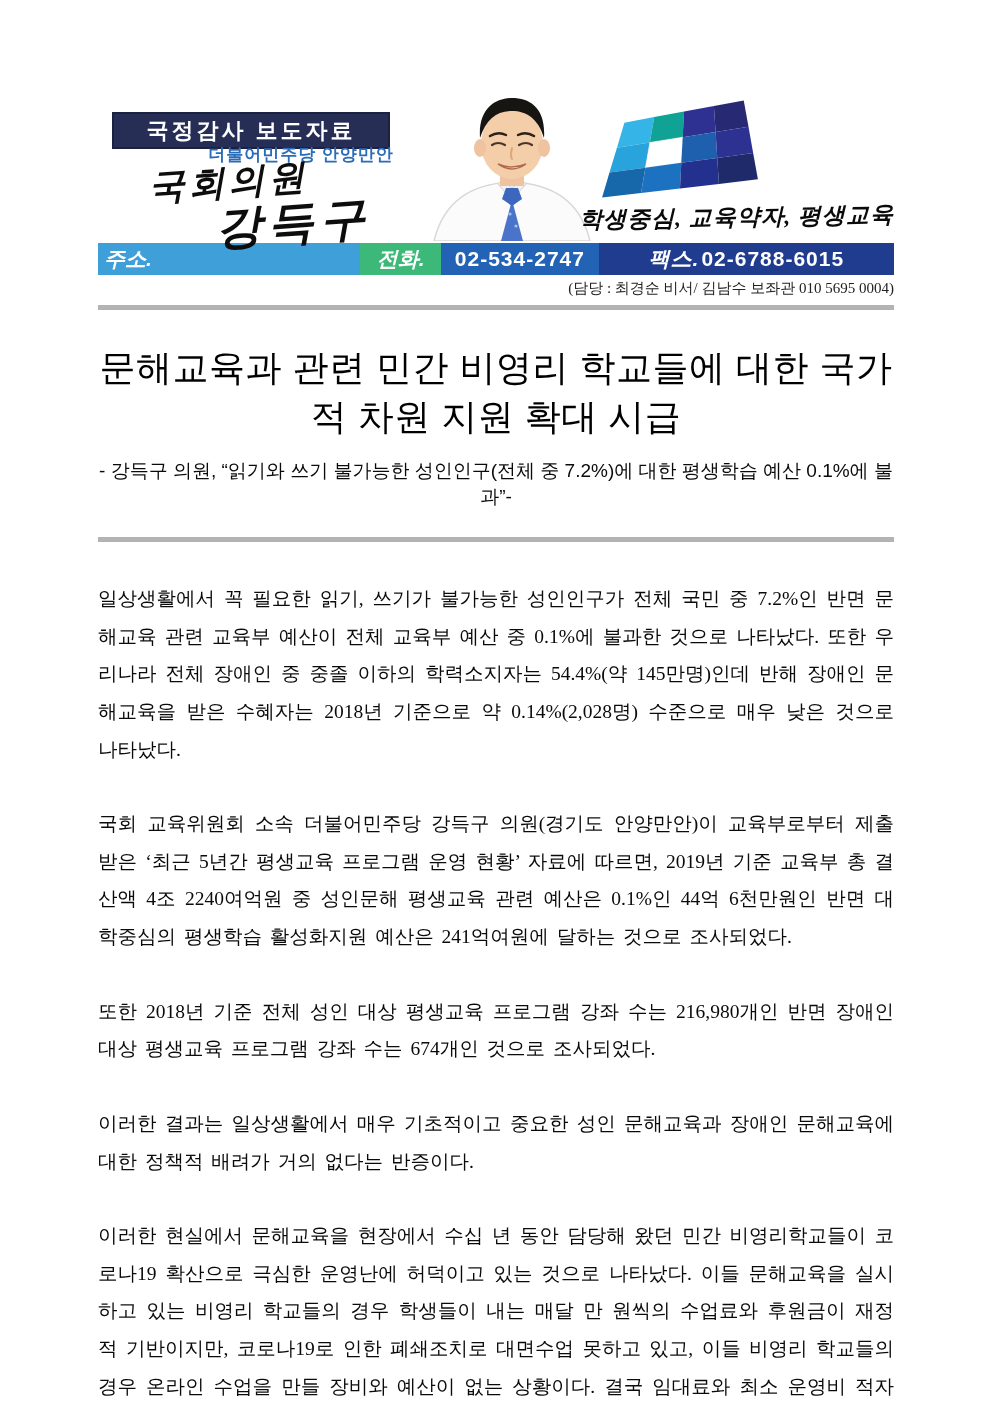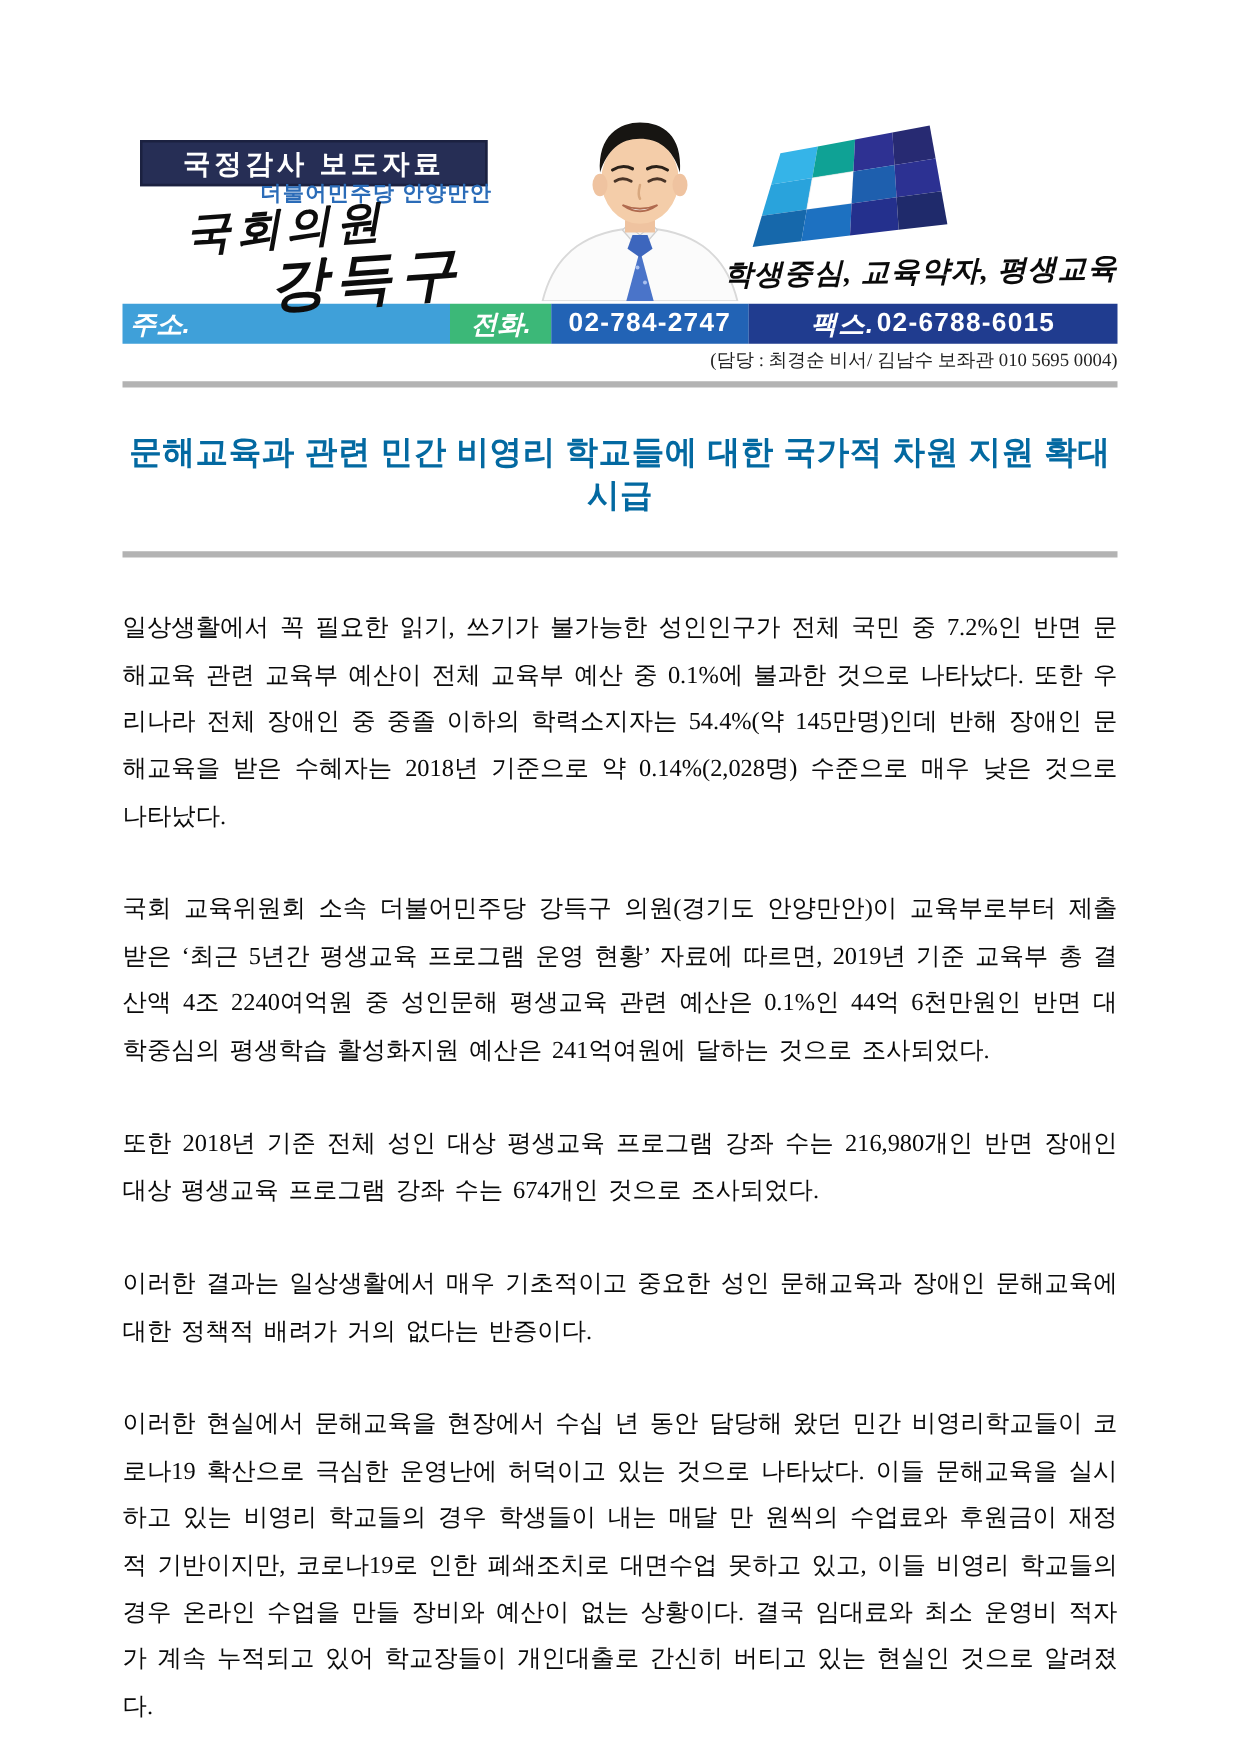--- a/index.html
+++ b/index.html
@@ -46,21 +46,21 @@
   .seg-phone { width:166px; background:var(--bar-royal,#2263b5); font-size:21px; font-weight:bold; letter-spacing:1px; }
   .seg-fax   { width:311px; background:var(--bar-navy,#203c8f); font-size:21px; font-weight:bold; letter-spacing:1px; }
   .seg-fax .fax-label { font-style:italic; margin-right:2px; }
 
   .staff-note { margin:4px 98px 0; text-align:right; font-size:15px; color:#222; }
 
   .divider { border:none; height:5px; background:var(--divider-gray,#b3b3b3); margin:7px 98px 0; }
 
   
   .title-block { margin:0 98px; padding:34px 0 20px; text-align:center; font-family:"Liberation Sans",sans-serif; }
-  .title-block h1 { font-size:26px; font-weight:bold; color:#0369a1; letter-spacing:0.5px; }
+  .title-block h1 { font-size:36px; font-weight:normal; color:#000000; letter-spacing:0.5px; }
   .title-block .subtitle { margin-top:16px; font-size:19px; color:#0a0a0a; }
 
   
   .article { margin:38px 98px 0; font-size:19.5px; line-height:1.93; text-align:justify; word-spacing:3px; color:#0a0a0a; }
   .article p { margin-bottom:37px; }
 </style>
 </head>
 <body>
 
 <div class="page">
@@ -131,33 +131,34 @@
 
   <div class="contact-bar">
     <div class="seg seg-addr">
       <span class="seg-label">주소.</span>
       <span class="addr-lines">
         <span>서울시 영등포구 의사당대로1,</span>
         <span>의원회관 440호</span>
       </span>
     </div>
     <div class="seg seg-phone-label">전화.</div>
-    <div class="seg seg-phone">02-784-2747</div>
+    <div class="seg seg-phone">02-534-2747</div>
     <div class="seg seg-fax">
       <span class="fax-label">팩스.</span>
       <span>02-6788-6015</span>
     </div>
   </div>
 
   <div class="staff-note">(담당 : 최경순 비서/ 김남수 보좌관 010 5695 0004)</div>
 
   <hr class="divider">
 
   <section class="title-block">
     <h1>문해교육과 관련 민간 비영리 학교들에 대한 국가적 차원 지원 확대 시급</h1>
+    <p class="subtitle">- 강득구 의원, “읽기와 쓰기 불가능한 성인인구(전체 중 7.2%)에 대한 평생학습 예산 0.1%에 불과”-</p>
   </section>
 
   <hr class="divider">
 
   <main class="article">
     <p>일상생활에서 꼭 필요한 읽기, 쓰기가 불가능한 성인인구가 전체 국민 중 7.2%인 반면 문해교육 관련 교육부 예산이 전체 교육부 예산 중 0.1%에 불과한 것으로 나타났다. 또한 우리나라 전체 장애인 중 중졸 이하의 학력소지자는 54.4%(약 145만명)인데 반해 장애인 문해교육을 받은 수혜자는 2018년 기준으로 약 0.14%(2,028명) 수준으로 매우 낮은 것으로 나타났다.</p>
     <p>국회 교육위원회 소속 더불어민주당 강득구 의원(경기도 안양만안)이 교육부로부터 제출받은 ‘최근 5년간 평생교육 프로그램 운영 현황’ 자료에 따르면, 2019년 기준 교육부 총 결산액 4조 2240여억원 중 성인문해 평생교육 관련 예산은 0.1%인 44억 6천만원인 반면 대학중심의 평생학습 활성화지원 예산은 241억여원에 달하는 것으로 조사되었다.</p>
     <p>또한 2018년 기준 전체 성인 대상 평생교육 프로그램 강좌 수는 216,980개인 반면 장애인 대상 평생교육 프로그램 강좌 수는 674개인 것으로 조사되었다.</p>
     <p>이러한 결과는 일상생활에서 매우 기초적이고 중요한 성인 문해교육과 장애인 문해교육에 대한 정책적 배려가 거의 없다는 반증이다.</p>
     <p>이러한 현실에서 문해교육을 현장에서 수십 년 동안 담당해 왔던 민간 비영리학교들이 코로나19 확산으로 극심한 운영난에 허덕이고 있는 것으로 나타났다. 이들 문해교육을 실시하고 있는 비영리 학교들의 경우 학생들이 내는 매달 만 원씩의 수업료와 후원금이 재정적 기반이지만, 코로나19로 인한 폐쇄조치로 대면수업 못하고 있고, 이들 비영리 학교들의 경우 온라인 수업을 만들 장비와 예산이 없는 상황이다. 결국 임대료와 최소 운영비 적자가 계속 누적되고 있어 학교장들이 개인대출로 간신히 버티고 있는 현실인 것으로 알려졌다.</p>

